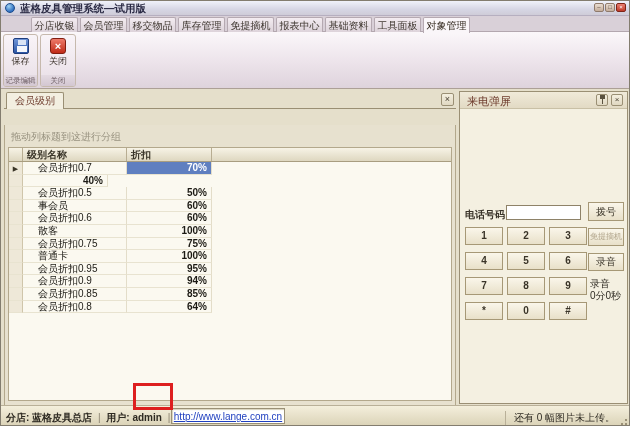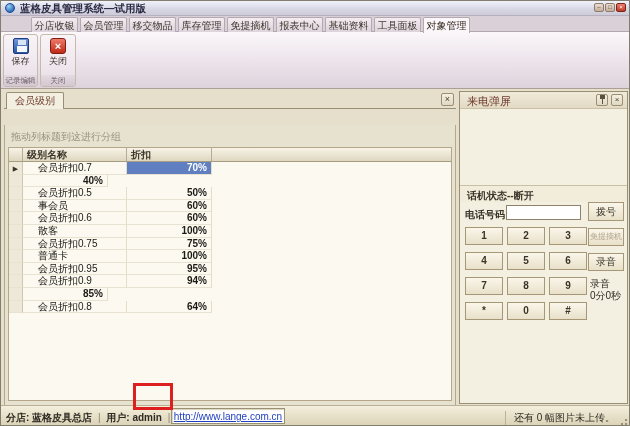--- a/index.html
+++ b/index.html
@@ -265,20 +265,21 @@
 
             <div class="grid-row">
               <div class="cell cell-ind"></div>
               <div class="cell cell-name">会员折扣0.9</div>
               <div class="cell cell-disc">94%</div>
               <div class="cell cell-rest"></div>
             </div>
 
             <div class="grid-row">
               <div class="cell cell-ind"></div>
+              <div class="cell cell-name">会员折扣0.85</div>
               <div class="cell cell-disc">85%</div>
               <div class="cell cell-rest"></div>
             </div>
 
             <div class="grid-row">
               <div class="cell cell-ind"></div>
               <div class="cell cell-name">会员折扣0.8</div>
               <div class="cell cell-disc">64%</div>
               <div class="cell cell-rest"></div>
             </div>
@@ -299,21 +300,20 @@
     <div class="cp-caption">
       <span class="cp-title">来电弹屏</span>
       <span class="cp-btn cp-pin">
         <svg class="pin-shape" viewBox="0 0 7 9">
             <rect x="1" y="0" width="5" height="4" fill="#5a523f"></rect>
             <line x1="3.5" y1="4" x2="3.5" y2="9" stroke="#5a523f" stroke-width="1"></line>
           </svg>
       </span>
       <span class="cp-btn cp-close">×</span>
     </div>
-    <div class="cp-status">话机状态--断开</div>
     <div class="cp-phonerow">
       <span class="cp-phone-label">电话号码:</span>
       <input class="cp-input" value="" style="">
     </div>
     <div class="btn cp-dial">拨号</div>
     <div class="btn cp-handsfree">免提摘机</div>
     <div class="btn cp-record">录音</div>
     <div class="cp-rectext">
       <div>录音</div>
       <div>0分0秒</div>

